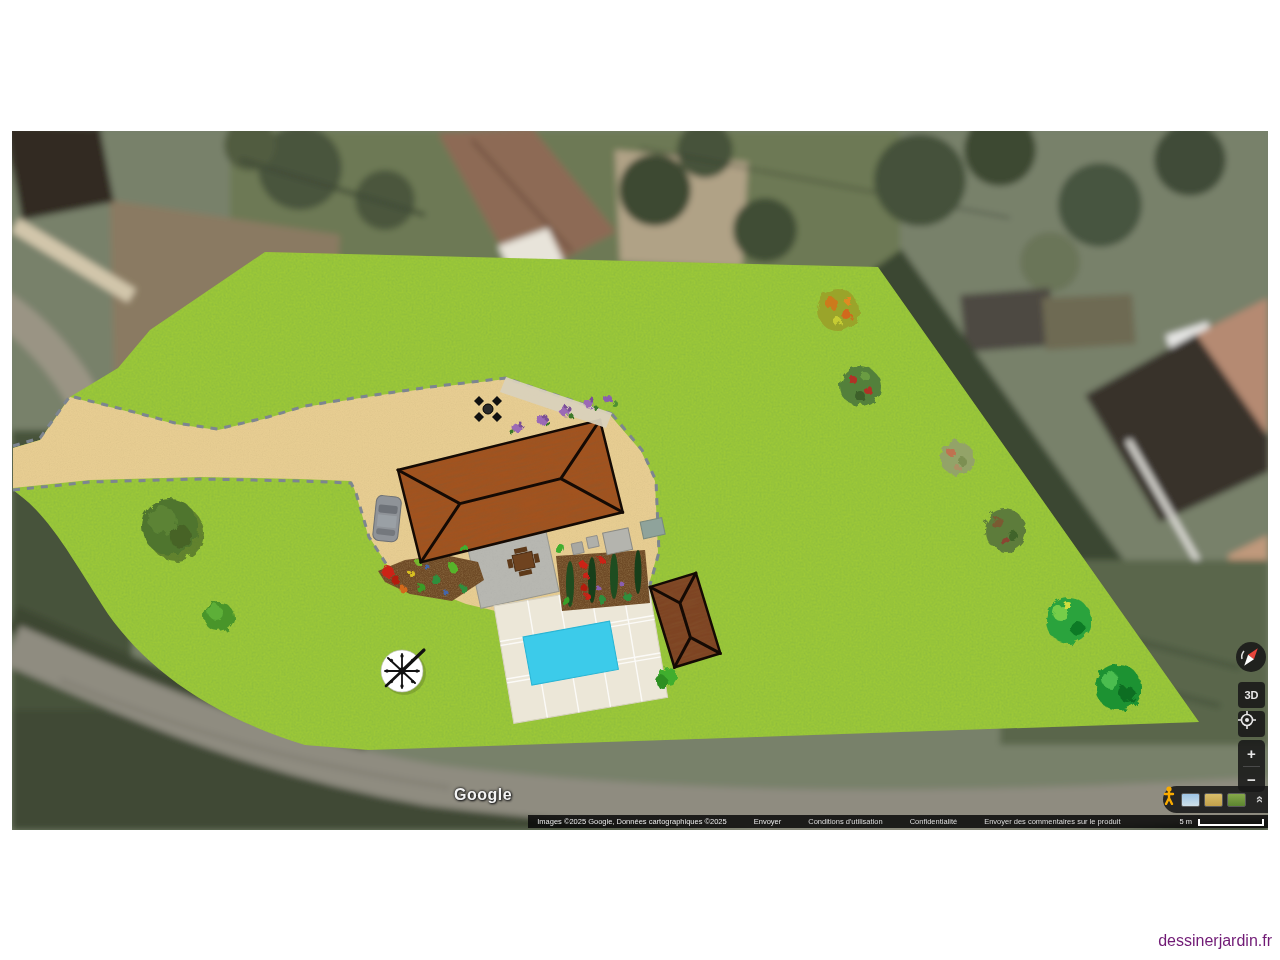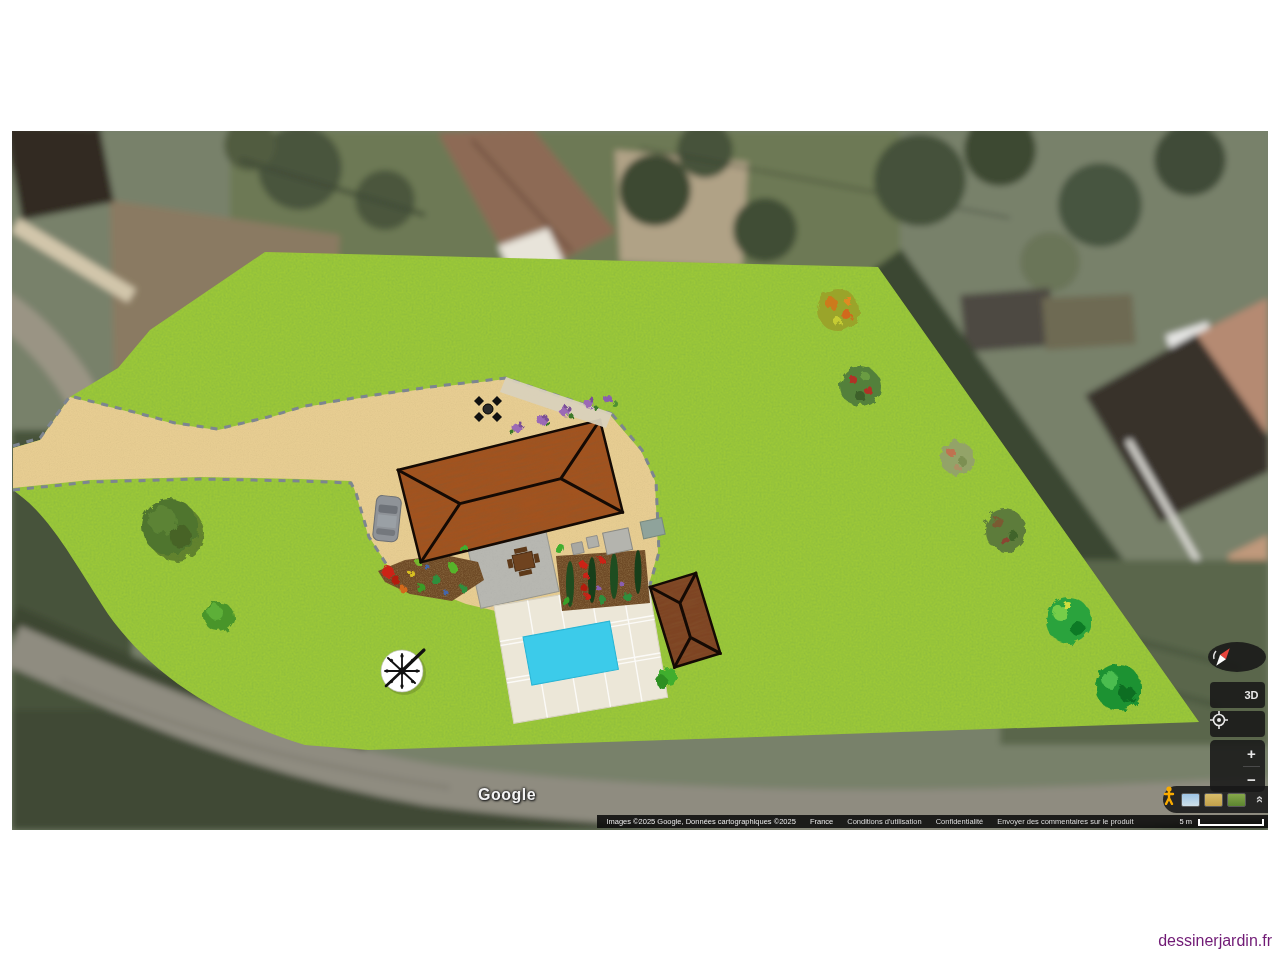--- a/index.html
+++ b/index.html
@@ -2,35 +2,35 @@
 <html><head>
 <meta charset="utf-8">
 <style>
   html,body{margin:0;padding:0;}
   body{width:1280px;height:960px;background:#ffffff;position:relative;overflow:hidden;
        font-family:"Liberation Sans", sans-serif;}
   .map{position:absolute;left:12px;top:131px;width:1256px;height:699px;overflow:hidden;
        background:#75806a;}
   .map svg{position:absolute;left:0;top:0;}
   
-  .glogo{position:absolute;left:466px;top:655px;font-size:16px;font-weight:bold;
+  .glogo{position:absolute;left:442px;top:655px;font-size:16px;font-weight:bold;
          color:#f4f4f4;letter-spacing:.5px;
          text-shadow:0 0 2px #222,0 0 3px #222,1px 1px 2px #222;}
   
   .attrib{position:absolute;right:0;bottom:2px;height:13px;display:flex;align-items:center;
           background:rgba(8,8,8,.85);color:#e9e9e9;font-size:7.5px;white-space:nowrap;
-          padding:0 4px 0 9px;}
+          padding:0 4px 0 9px;gap:13px;}
   .attrib .seg{margin-right:14px;}
   .attrib .lnk{margin-right:14px;color:#dcdcdc;cursor:pointer;}
   .scalewrap{display:flex;align-items:flex-end;padding-left:32px;}
   .scalebar{display:inline-block;width:62px;height:5px;border-left:2px solid #fff;
             border-right:2px solid #fff;border-bottom:2px solid #fff;margin-left:6px;}
   
   .ctl{position:absolute;background:rgba(24,24,24,.88);color:#e8e8e8;border-radius:4px;
-       display:flex;align-items:center;justify-content:center;cursor:pointer;padding-left:28px;}
+       display:flex;align-items:center;justify-content:center;cursor:pointer;}
   .compass{right:2px;top:511px;width:30px;height:30px;border-radius:50%;}
   .btn3d{right:3px;top:551px;width:27px;height:26px;font-size:11px;font-weight:bold;}
   .btnloc{right:3px;top:580px;width:27px;height:26px;}
   .zoomctl{right:3px;top:609px;width:27px;height:52px;border-radius:5px;flex-direction:column;}
   .zoomctl .z{width:100%;height:25px;display:flex;align-items:center;justify-content:center;
               font-size:15px;font-weight:bold;cursor:pointer;}
   .zoomctl .div{width:17px;height:1px;background:#4a4a4a;}
   
   .imgbar{position:absolute;right:0;top:655px;height:27px;display:flex;align-items:center;
           background:rgba(24,24,24,.88);border-radius:14px 0 0 14px;padding:0 6px 0 10px;}
@@ -331,21 +331,21 @@
       <path d="M0,0 L0,-17 M0,0 L0,17 M0,0 L-17,0 M0,0 L17,0" stroke-width="1.8"></path>
     </g>
     <circle r="3.5" fill="#111"></circle>
   </g>
 </svg>
 
   <div class="glogo">Google</div>
 
   <div class="attrib">
     <span class="seg">Images ©2025 Google, Données cartographiques ©2025</span>
-    <span class="seg">France</span>
+    <span class="seg">Envoyer</span>
     <span class="lnk">Conditions d'utilisation</span>
     <span class="lnk">Confidentialité</span>
     <span class="lnk">Envoyer des commentaires sur le produit</span>
     <span class="scalewrap">
       <span>5 m</span>
       <span class="scalebar"></span>
     </span>
   </div>
 
   <div class="ctl compass">

